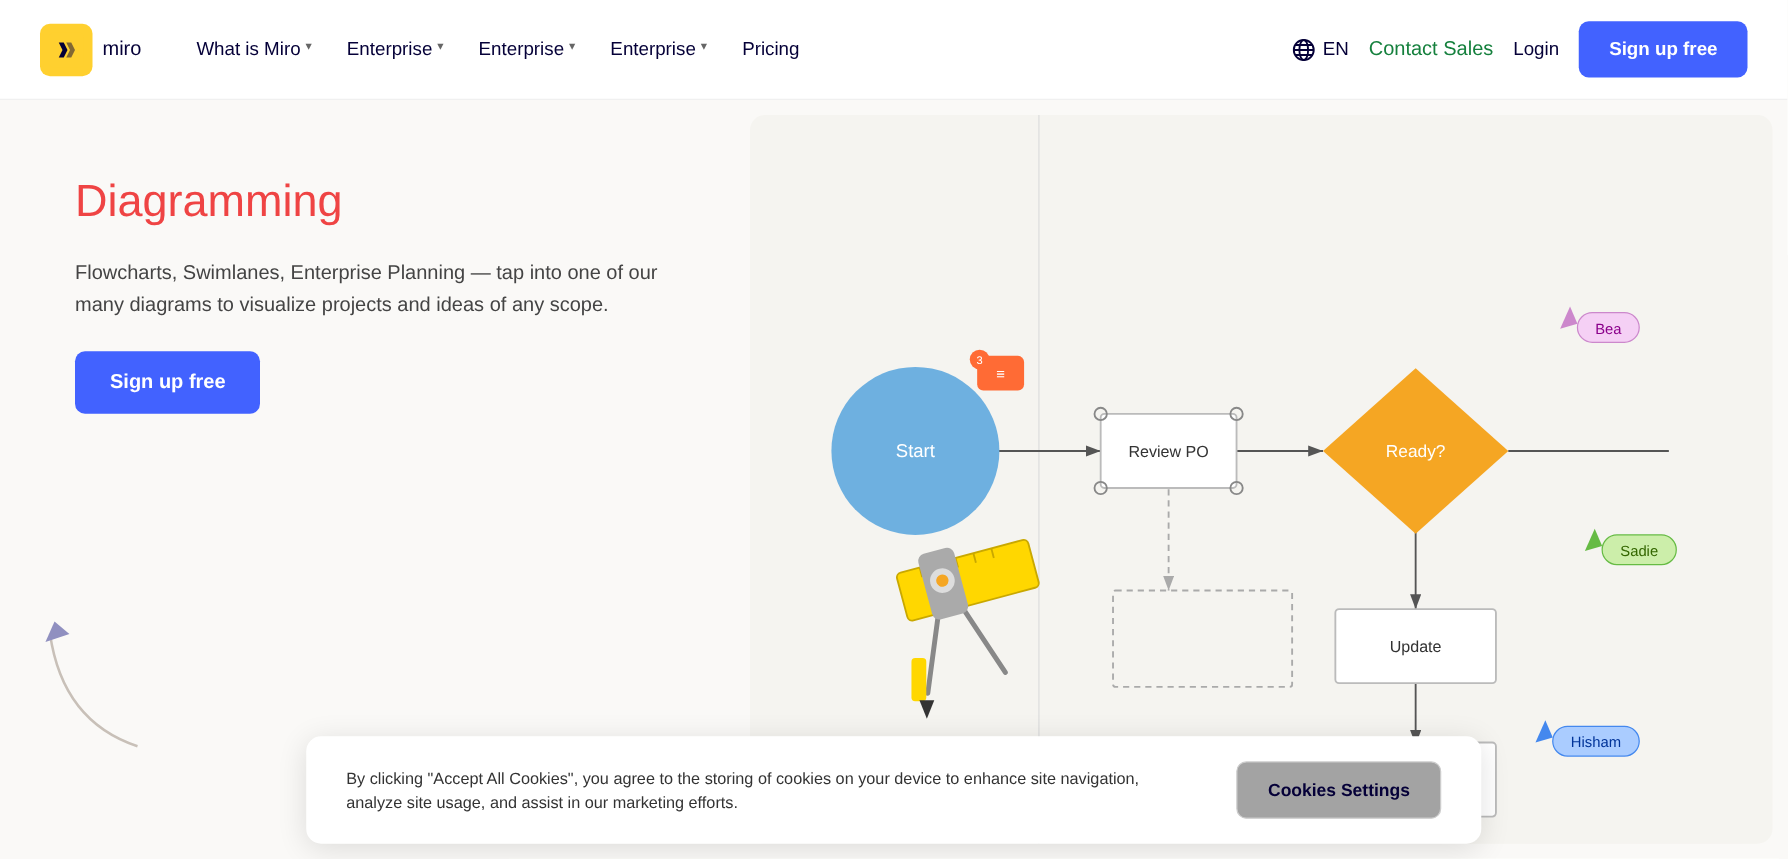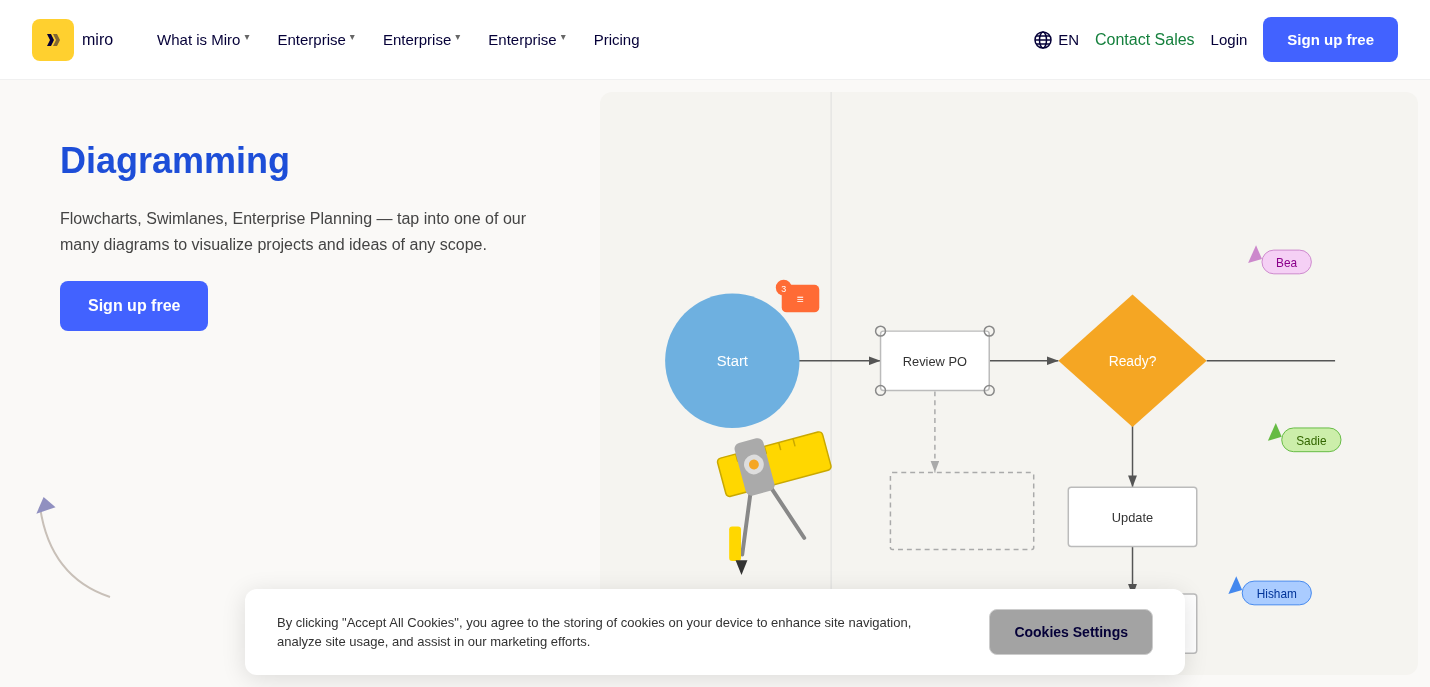--- a/index.html
+++ b/index.html
@@ -42,21 +42,21 @@
       display: flex; height: calc(687px - 80px);
       background: #faf9f7;
     }
 
     
     .left-panel {
       width: 600px; padding: 60px 60px 40px 60px;
       display: flex; flex-direction: column; gap: 24px;
       background: #faf9f7;
     }
-    .page-title { font-size: 36px; font-weight: 700; color: #1d4ed8; }
+    .page-title { font-size: 36px; font-weight: 400; color: #ef4444; }
     .page-desc { font-size: 16px; color: #444; line-height: 1.6; max-width: 480px; }
     .cta-btn {
       display: inline-block; background: #4262FF; color: #fff;
       border: none; border-radius: 8px; padding: 16px 28px;
       font-size: 16px; font-weight: 600; cursor: pointer; width: fit-content;
     }
 
     
     .right-panel {
       flex: 1; background: #f5f4f0; position: relative; overflow: hidden;

